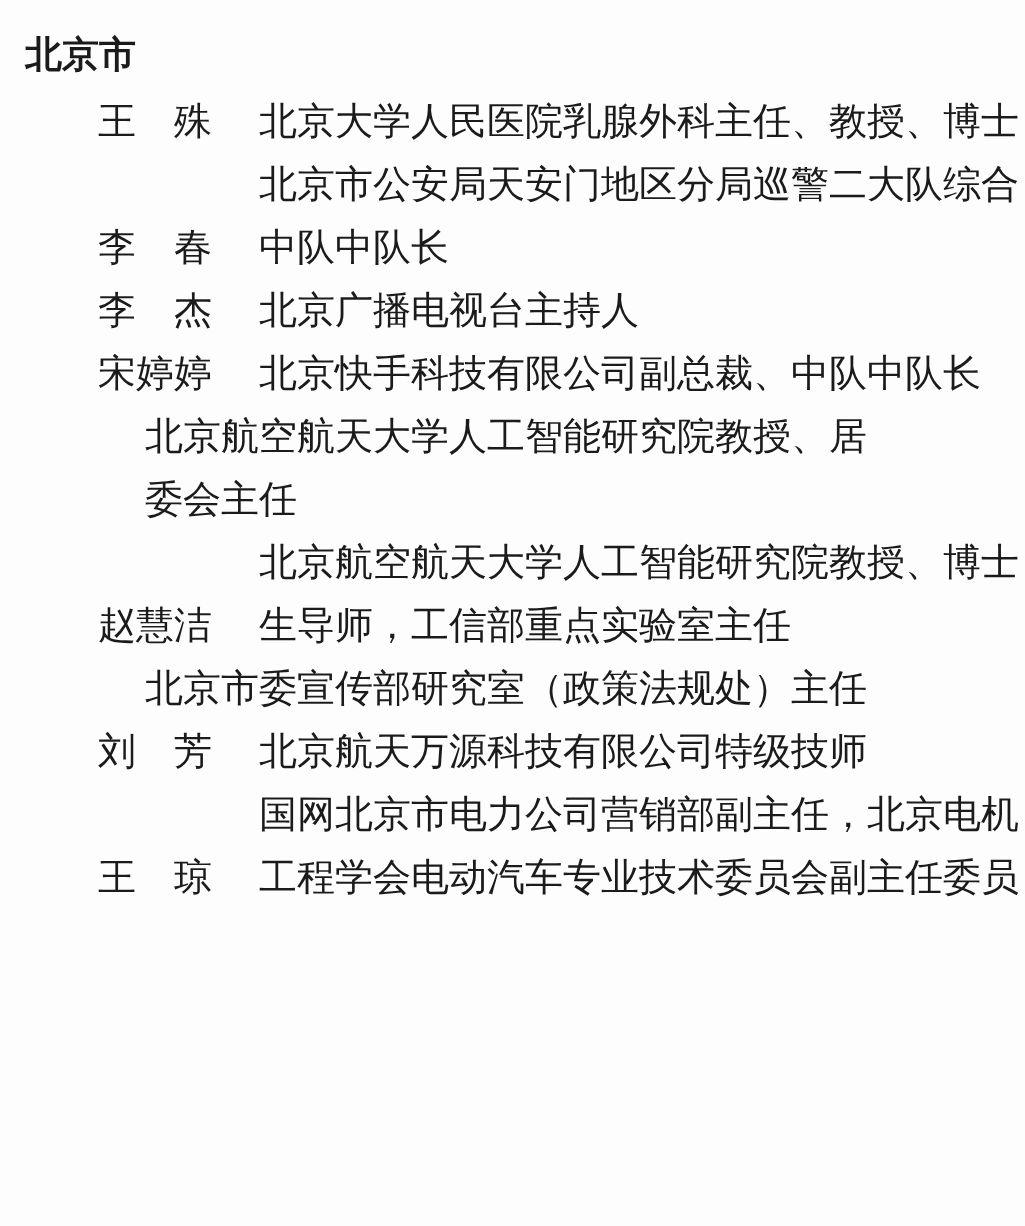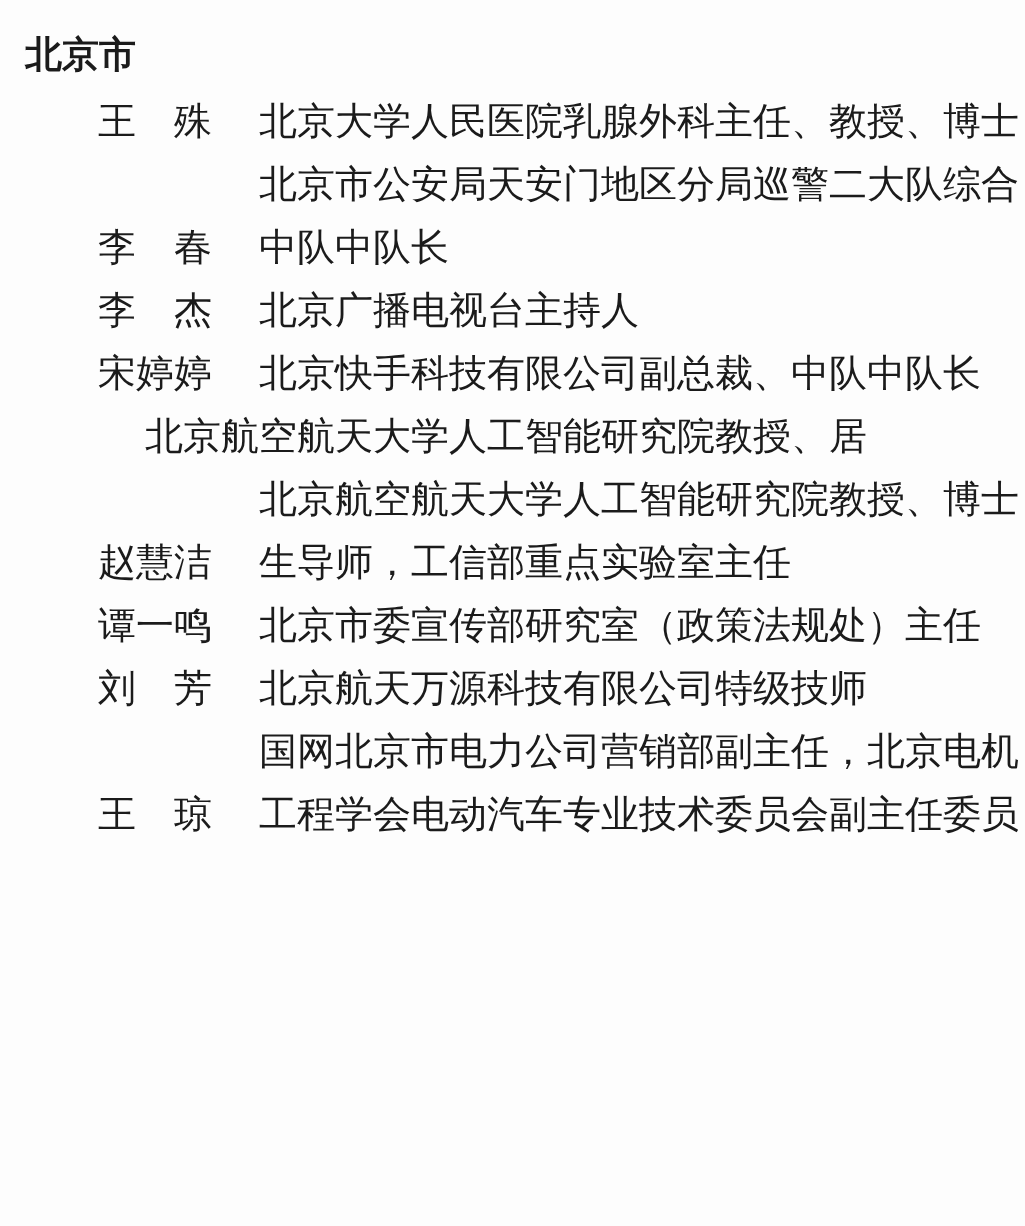--- a/index.html
+++ b/index.html
@@ -86,34 +86,34 @@
     <div class="entry">
       <div class="name">宋婷婷</div>
       <div class="lines">
         <div class="line">北京快手科技有限公司副总裁、中队中队长</div>
       </div>
     </div>
 
     <div class="entry">
       <div class="lines">
         <div class="line">北京航空航天大学人工智能研究院教授、居</div>
+        <div class="line">委会主任</div>
       </div>
     </div>
 
 
     <div class="entry">
       <div class="name">赵慧洁</div>
       <div class="lines">
         <div class="line">北京航空航天大学人工智能研究院教授、博士</div>
         <div class="line">生导师，工信部重点实验室主任</div>
       </div>
     </div>
 
     <div class="entry">
-      <div class="name">谭一鸣</div>
       <div class="lines">
         <div class="line">北京市委宣传部研究室（政策法规处）主任</div>
       </div>
     </div>
 
     <div class="entry">
       <div class="name">刘　芳</div>
       <div class="lines">
         <div class="line">北京航天万源科技有限公司特级技师</div>
       </div>

